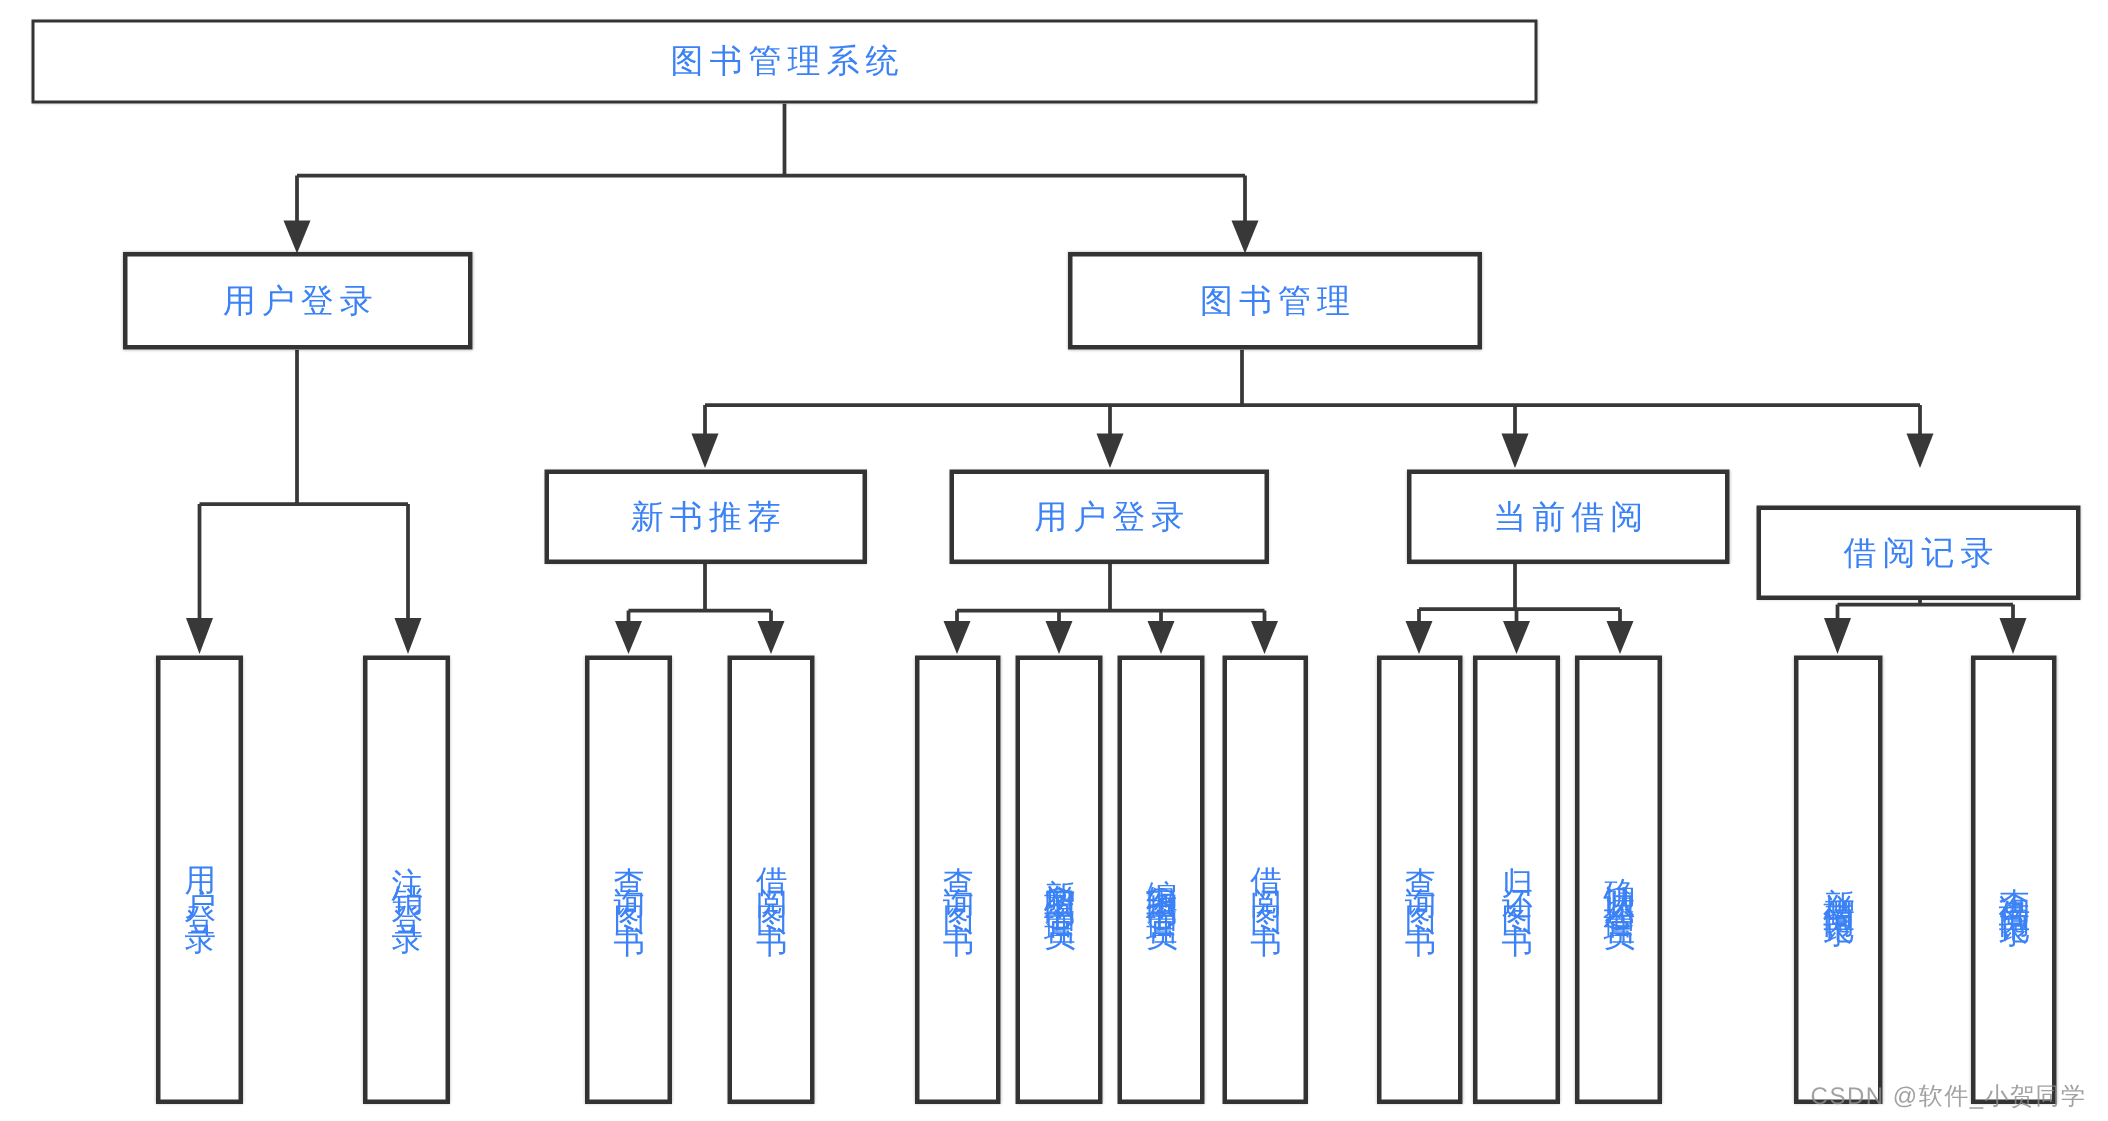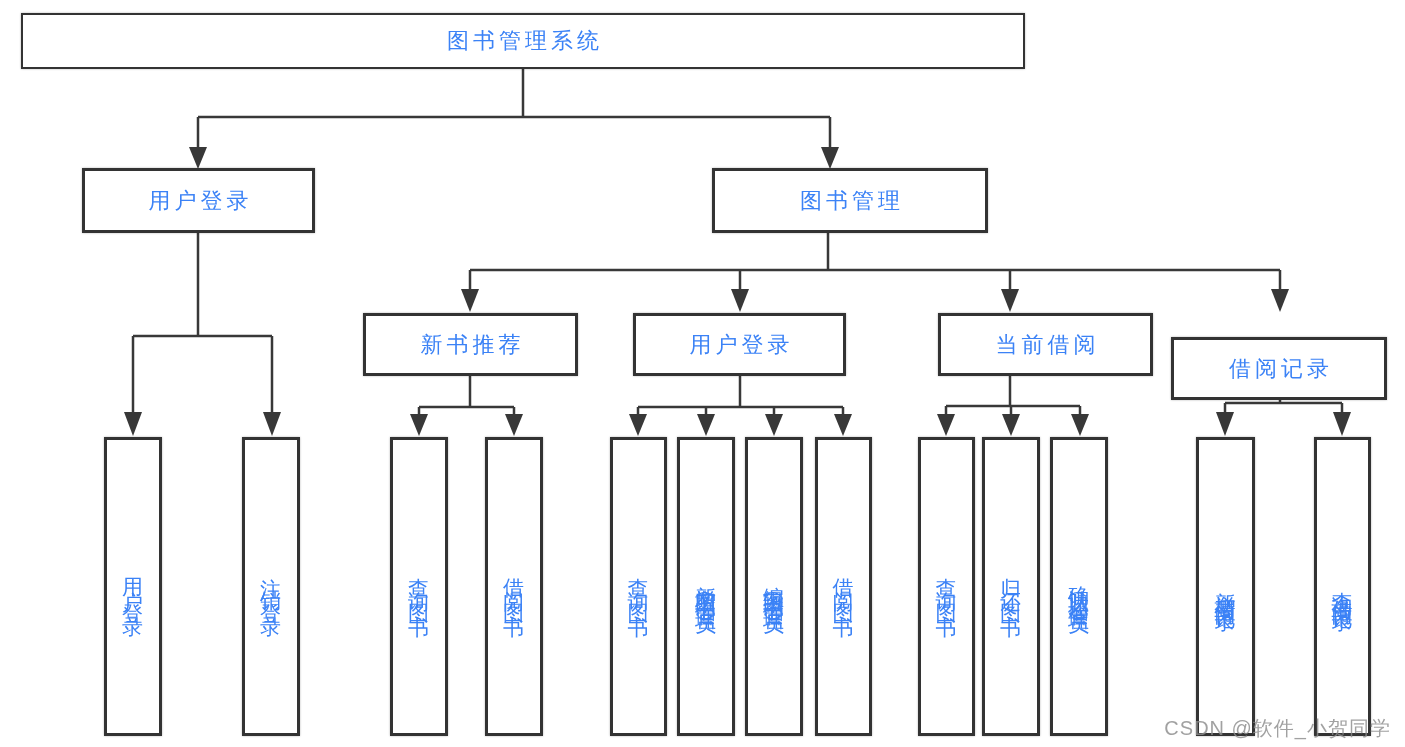--- a/index.html
+++ b/index.html
@@ -26,21 +26,21 @@
     writing-mode:vertical-rl;
     text-orientation:mixed;
     font-size:21px;
     letter-spacing:13px;
     line-height:1;
   }
   .v-node.long { letter-spacing:4px; }
   .watermark {
     position:absolute;
     right:14px; bottom:5px;
-    font-size:20px;
+    font-size:16px;
     color:rgba(140,140,140,0.82);
     letter-spacing:1px;
     white-space:nowrap;
   }
 </style>
 </head>
 <body>
 
 <div class="canvas">
 

